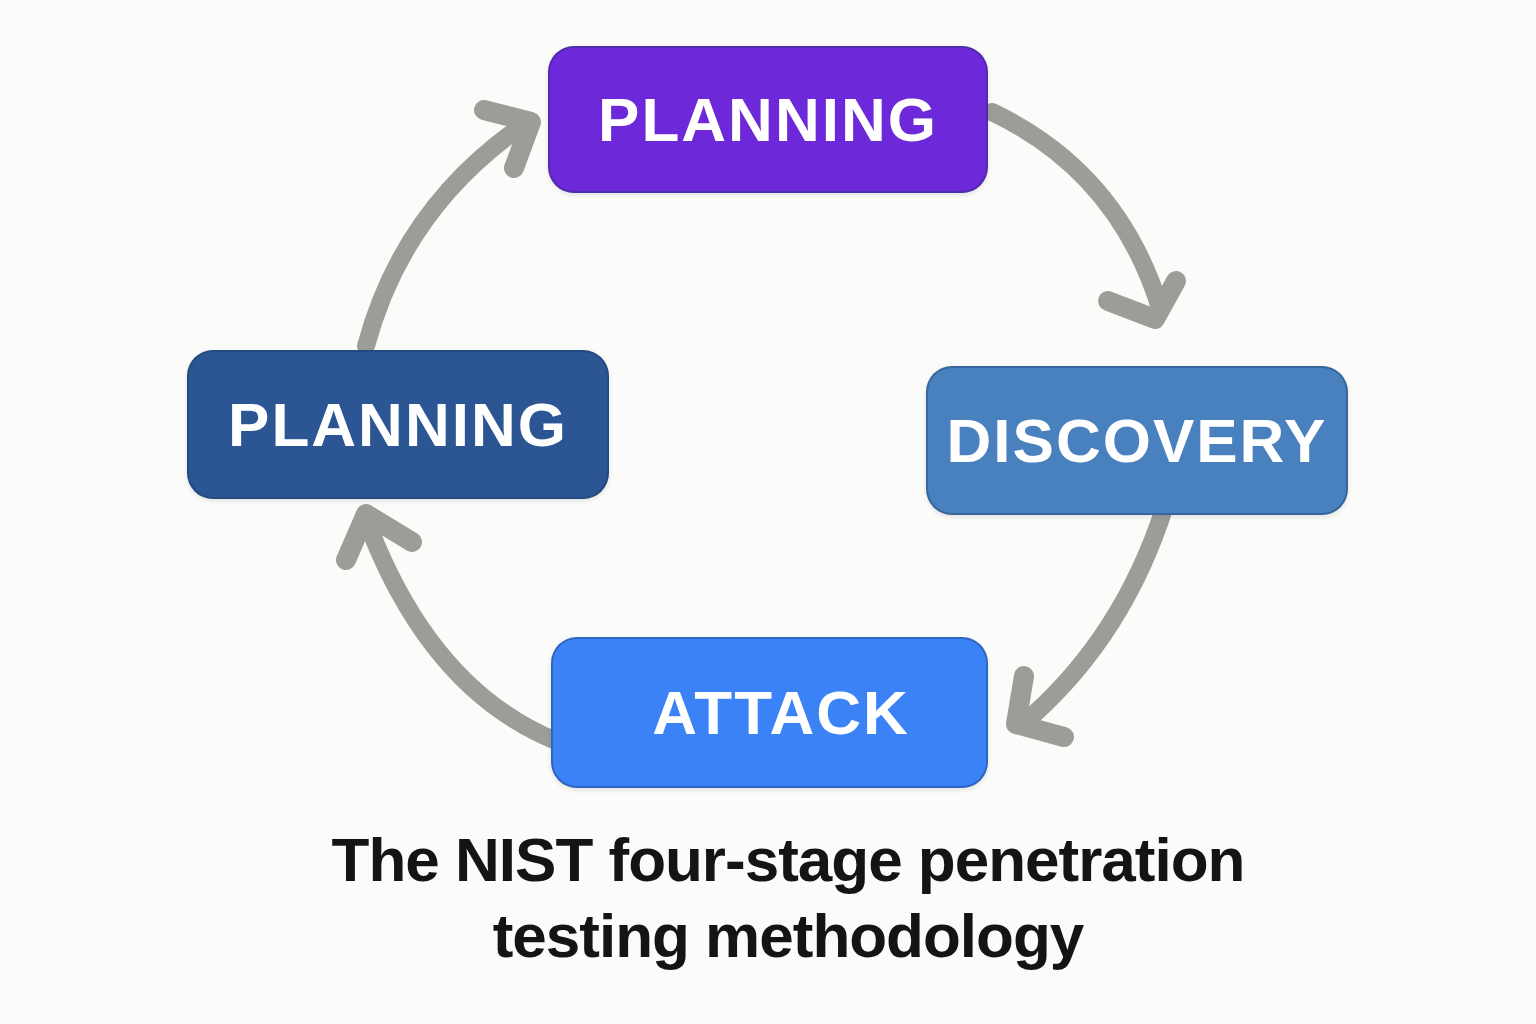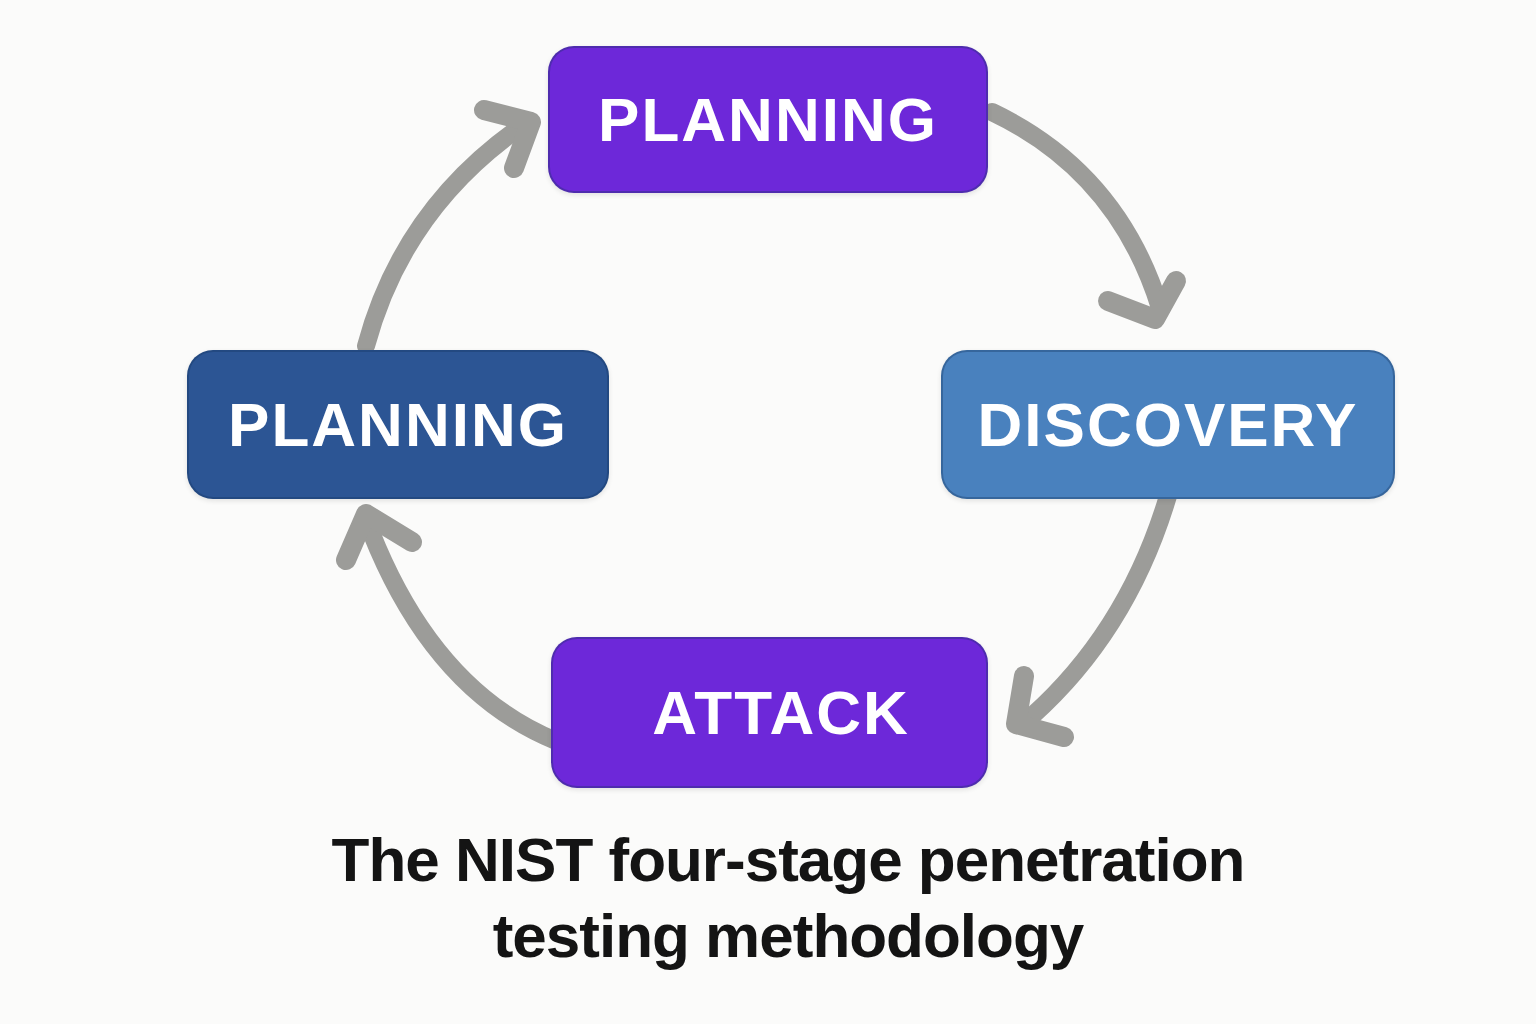--- a/index.html
+++ b/index.html
@@ -46,21 +46,21 @@
   }
   .stage-label {
     color: var(--stageText, #FFFFFF);
     font-size: 62px;
     font-weight: bold;
     letter-spacing: 2px;
     white-space: nowrap;
     user-select: none;
   }
   .stage-planning  { left: 548px; top:  46px; width: 440px; height: 147px; }
-  .stage-discovery { left: 926px; top: 350px; width: 454px; height: 149px; margin-left: 15px; }
+  .stage-discovery { left: 926px; top: 366px; width: 422px; height: 149px; }
   .stage-reporting { left: 187px; top: 350px; width: 422px; height: 149px; }
   .stage-attack    { left: 551px; top: 637px; width: 437px; height: 151px; }
   .caption {
     position: absolute;
     left: 0;
     top: 822px;
     width: 100%;
     text-align: center;
     transform: translateX(20px);
     color: var(--captionText, #141414);
@@ -99,21 +99,21 @@
   </svg>
 
   <div class="stage-box stage-planning" style="background-color: #6d28d9; text-align: center;">
     <span class="stage-label">PLANNING</span>
   </div>
 
   <div class="stage-box stage-discovery" style="background-color: rgb(73, 129, 190);">
     <span class="stage-label">DISCOVERY</span>
   </div>
 
-  <div class="stage-box stage-attack" style="background-color: #6d28d9; padding-left: 23px;">
+  <div class="stage-box stage-attack" style="background-color: #3b82f6; padding-left: 23px;">
     <span class="stage-label">ATTACK</span>
   </div>
 
   <div class="stage-box stage-reporting" style="background-color: rgb(44, 85, 148);">
     <span class="stage-label">PLANNING</span>
   </div>
 
   <div class="caption">
     <div>The NIST four-stage penetration</div>
     <div>testing methodology</div>

